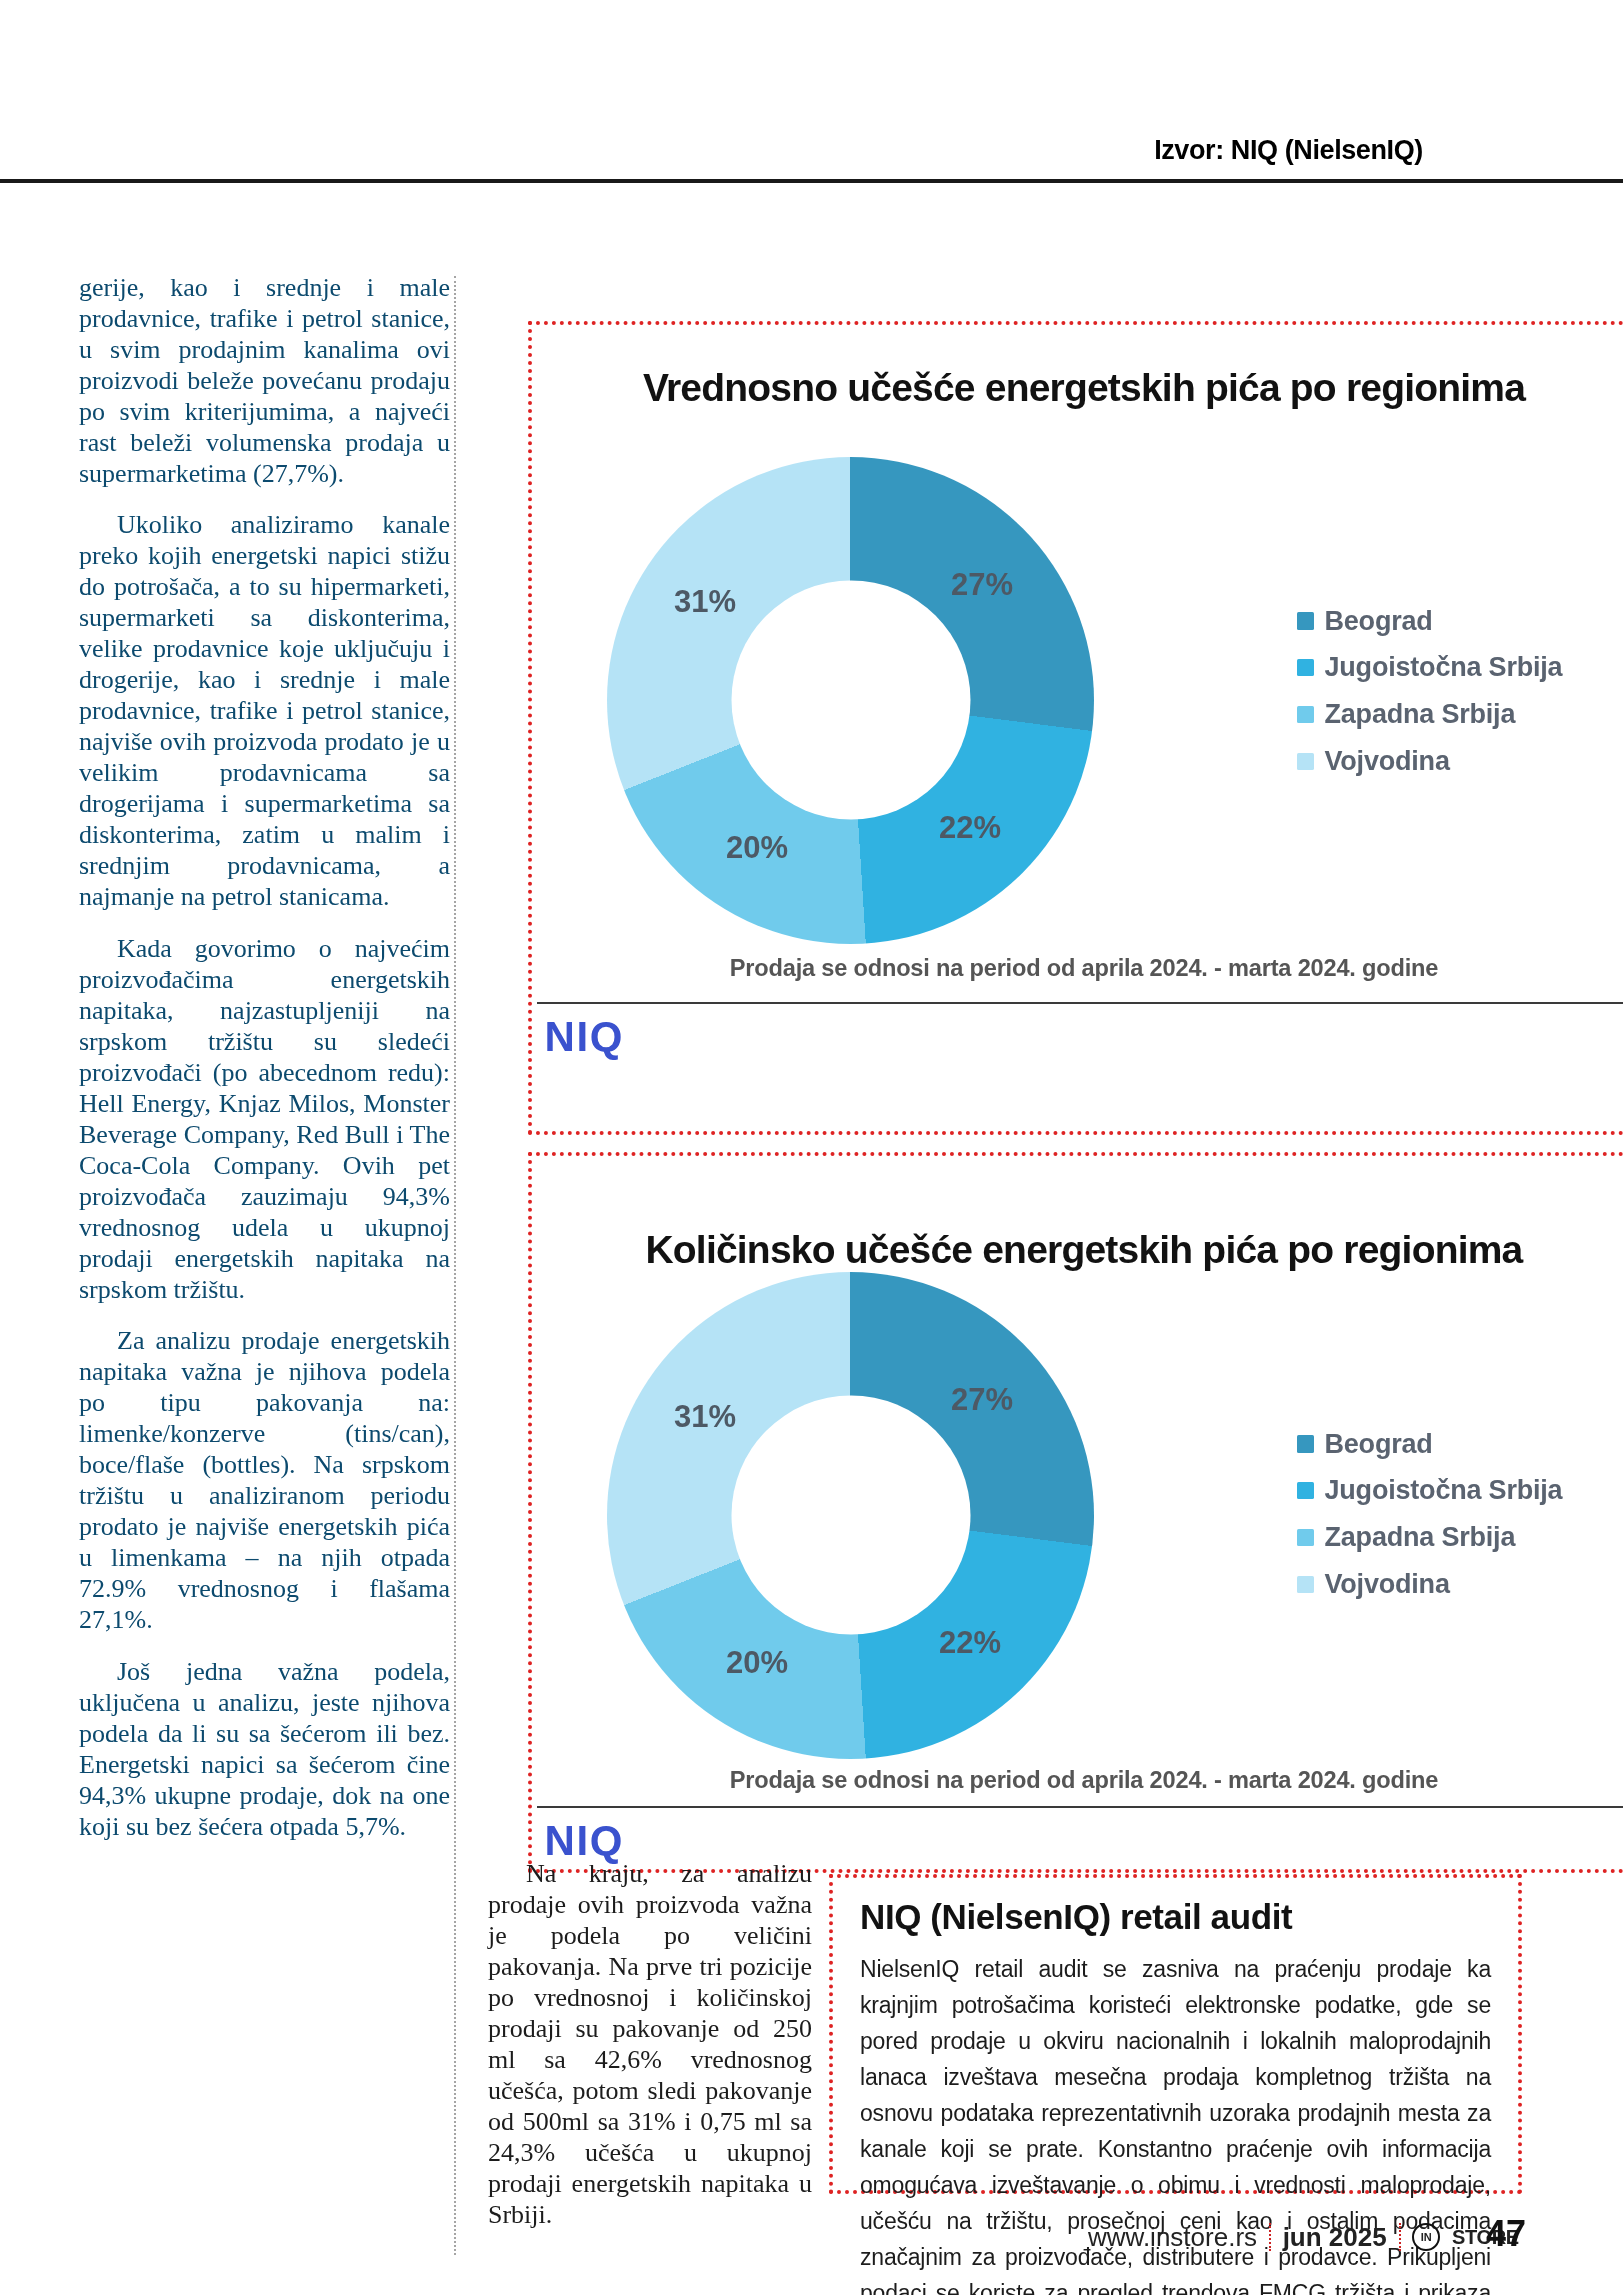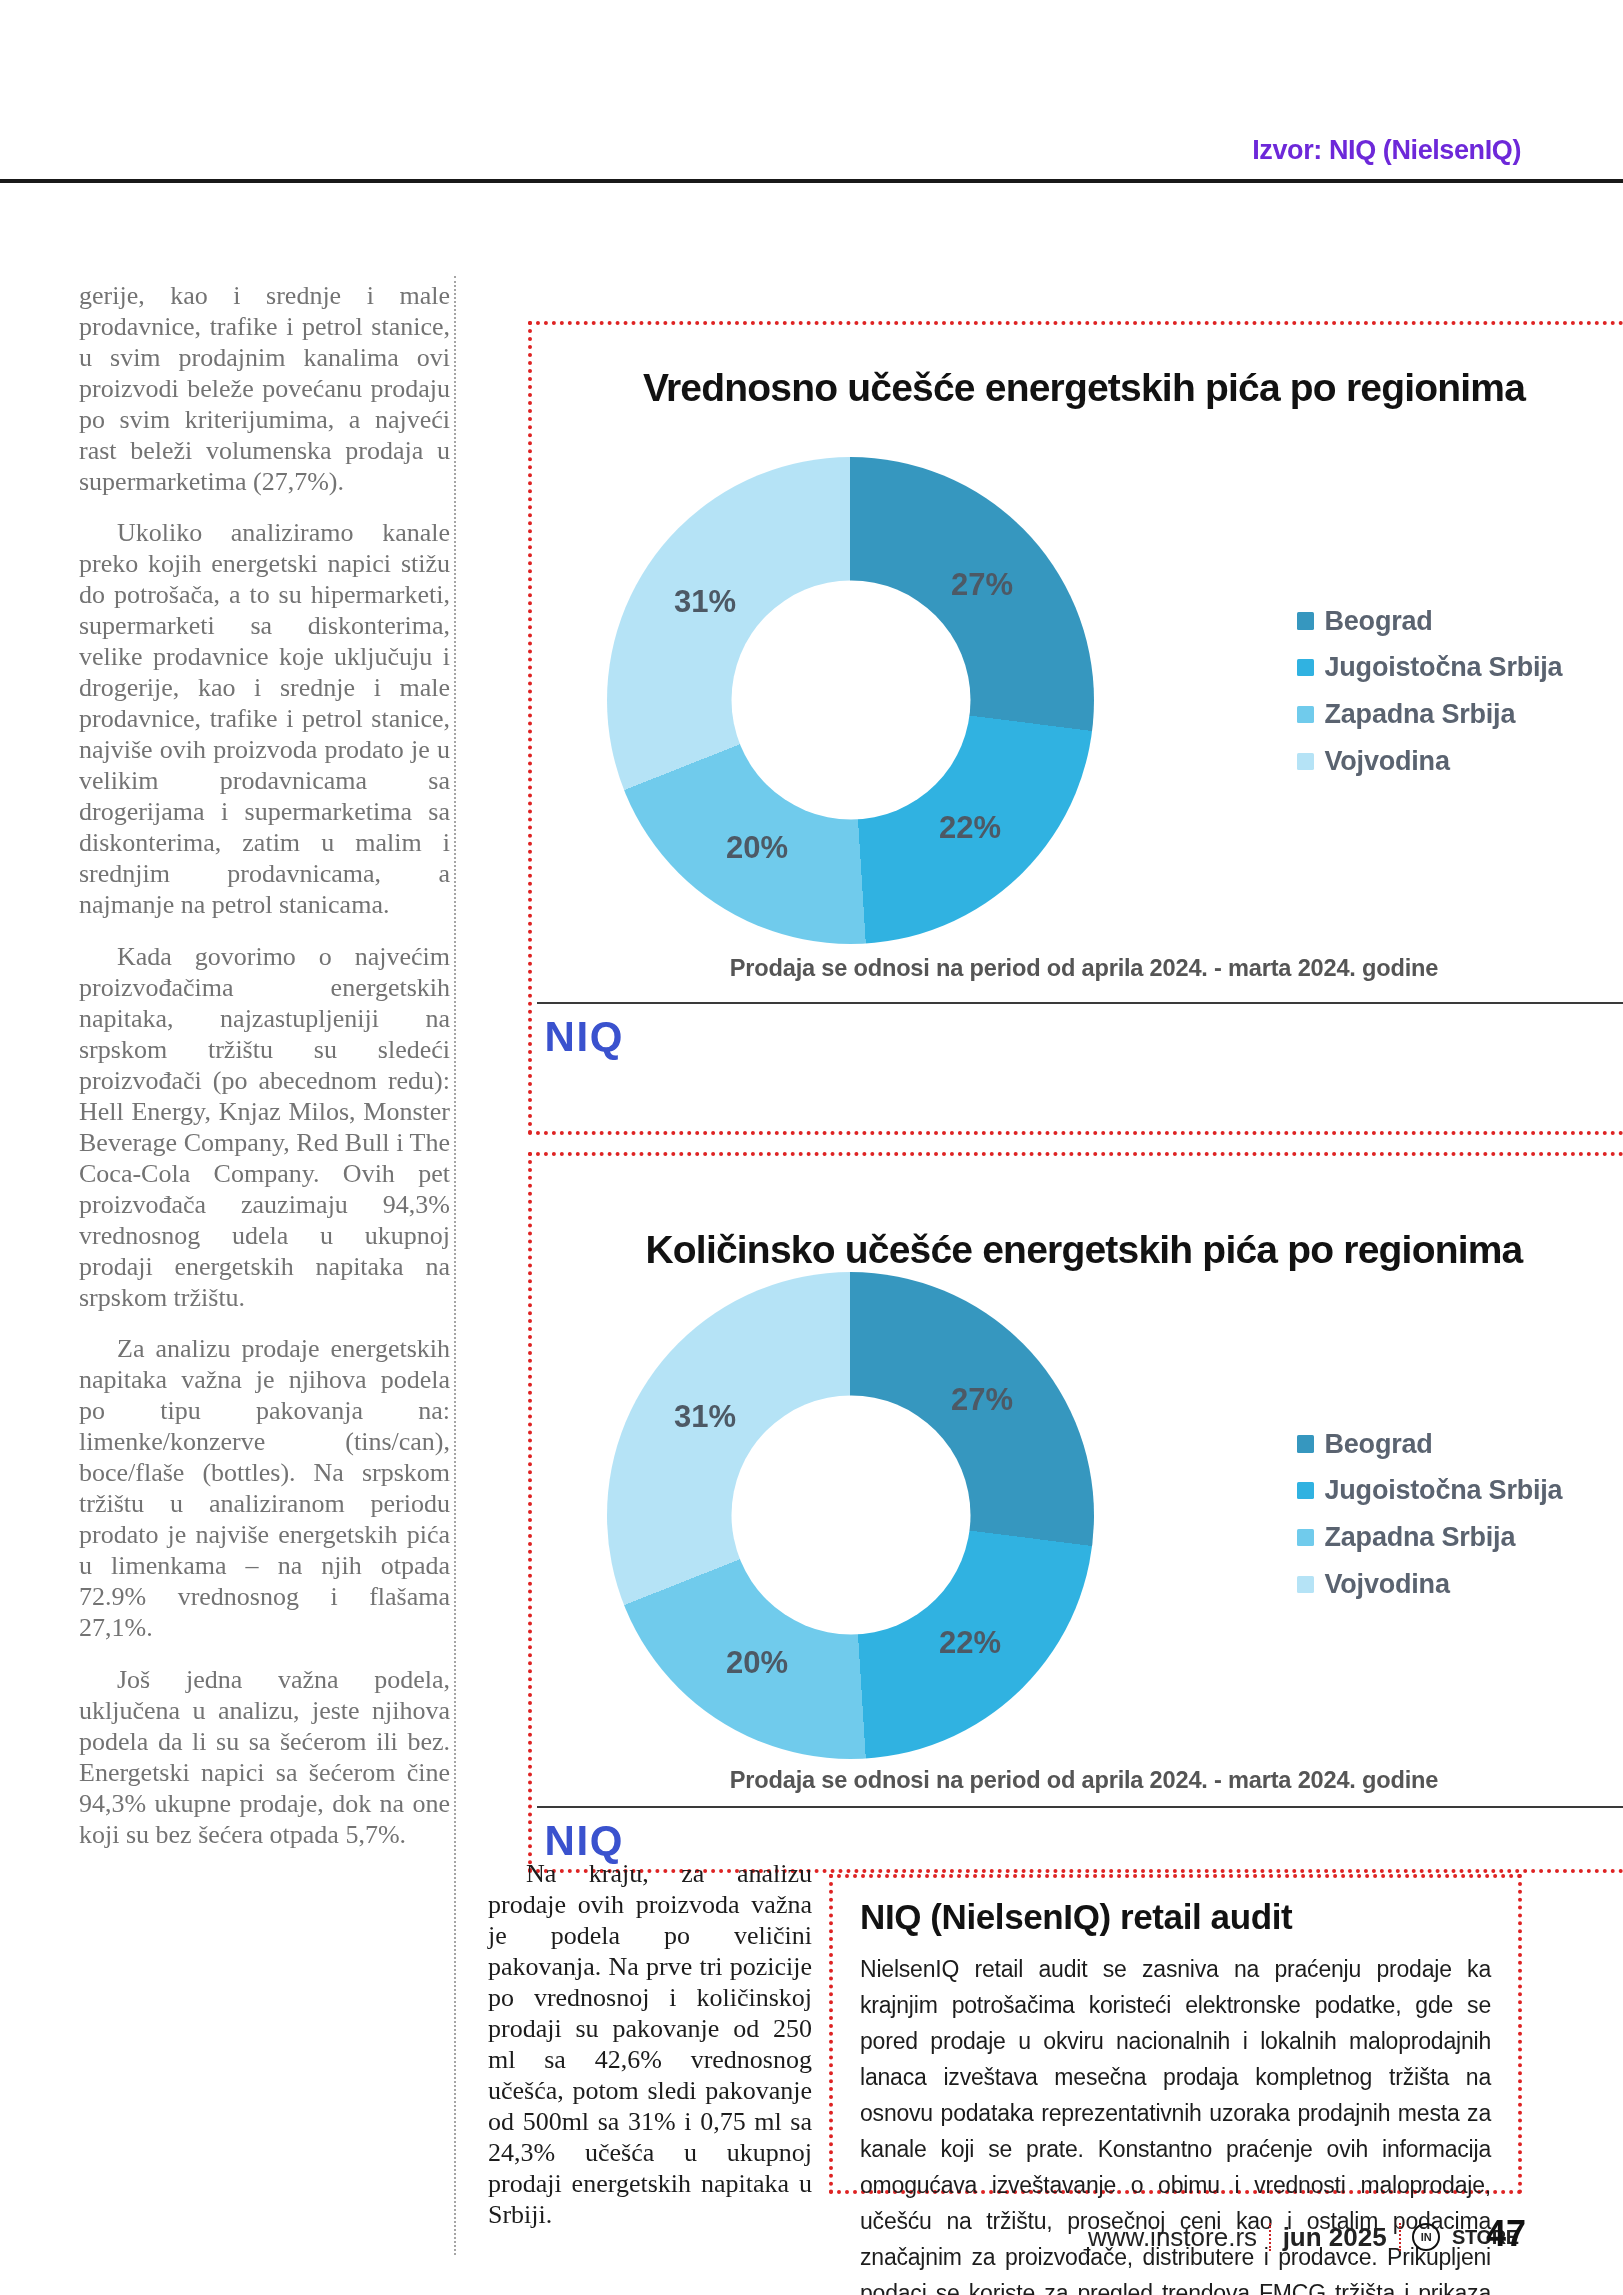--- a/index.html
+++ b/index.html
@@ -7,30 +7,30 @@
     position:relative;
     width:1623px;height:2295px;
     background:#ffffff;
     font-family:"Liberation Sans",sans-serif;
     color:#1b1b1b;
     overflow:hidden;
   }
   
   .source-credit{
     position:absolute;top:135px;left:1056px;width:465px;
-    text-align:right;font-weight:bold;font-size:27px;letter-spacing:-0.4px;color:#6d28d9;
+    text-align:center;font-weight:bold;font-size:27px;letter-spacing:-0.4px;color:#000000;
   }
   .header-rule{
     position:absolute;top:179px;left:0;width:1623px;height:3.9px;background:#191919;
   }
   
   .left-col{
-    position:absolute;left:79px;top:280px;width:371px;
+    position:absolute;left:79px;top:272px;width:371px;
     font-family:"Liberation Serif",serif;
-    font-size:26px;line-height:31px;text-align:justify;color:#737373;
+    font-size:26px;line-height:31px;text-align:justify;color:#0c4a6e;
   }
   .left-col p{margin:0;}
   .left-col p + p{margin-top:20.4px;}
   .indent{text-indent:38px;}
   .col-sep{
     position:absolute;left:454px;top:276px;height:1979px;width:0;
     border-left:2.4px dotted #a5a5a5;
   }
   .mid-col{
     position:absolute;left:488px;top:1858px;width:324px;

